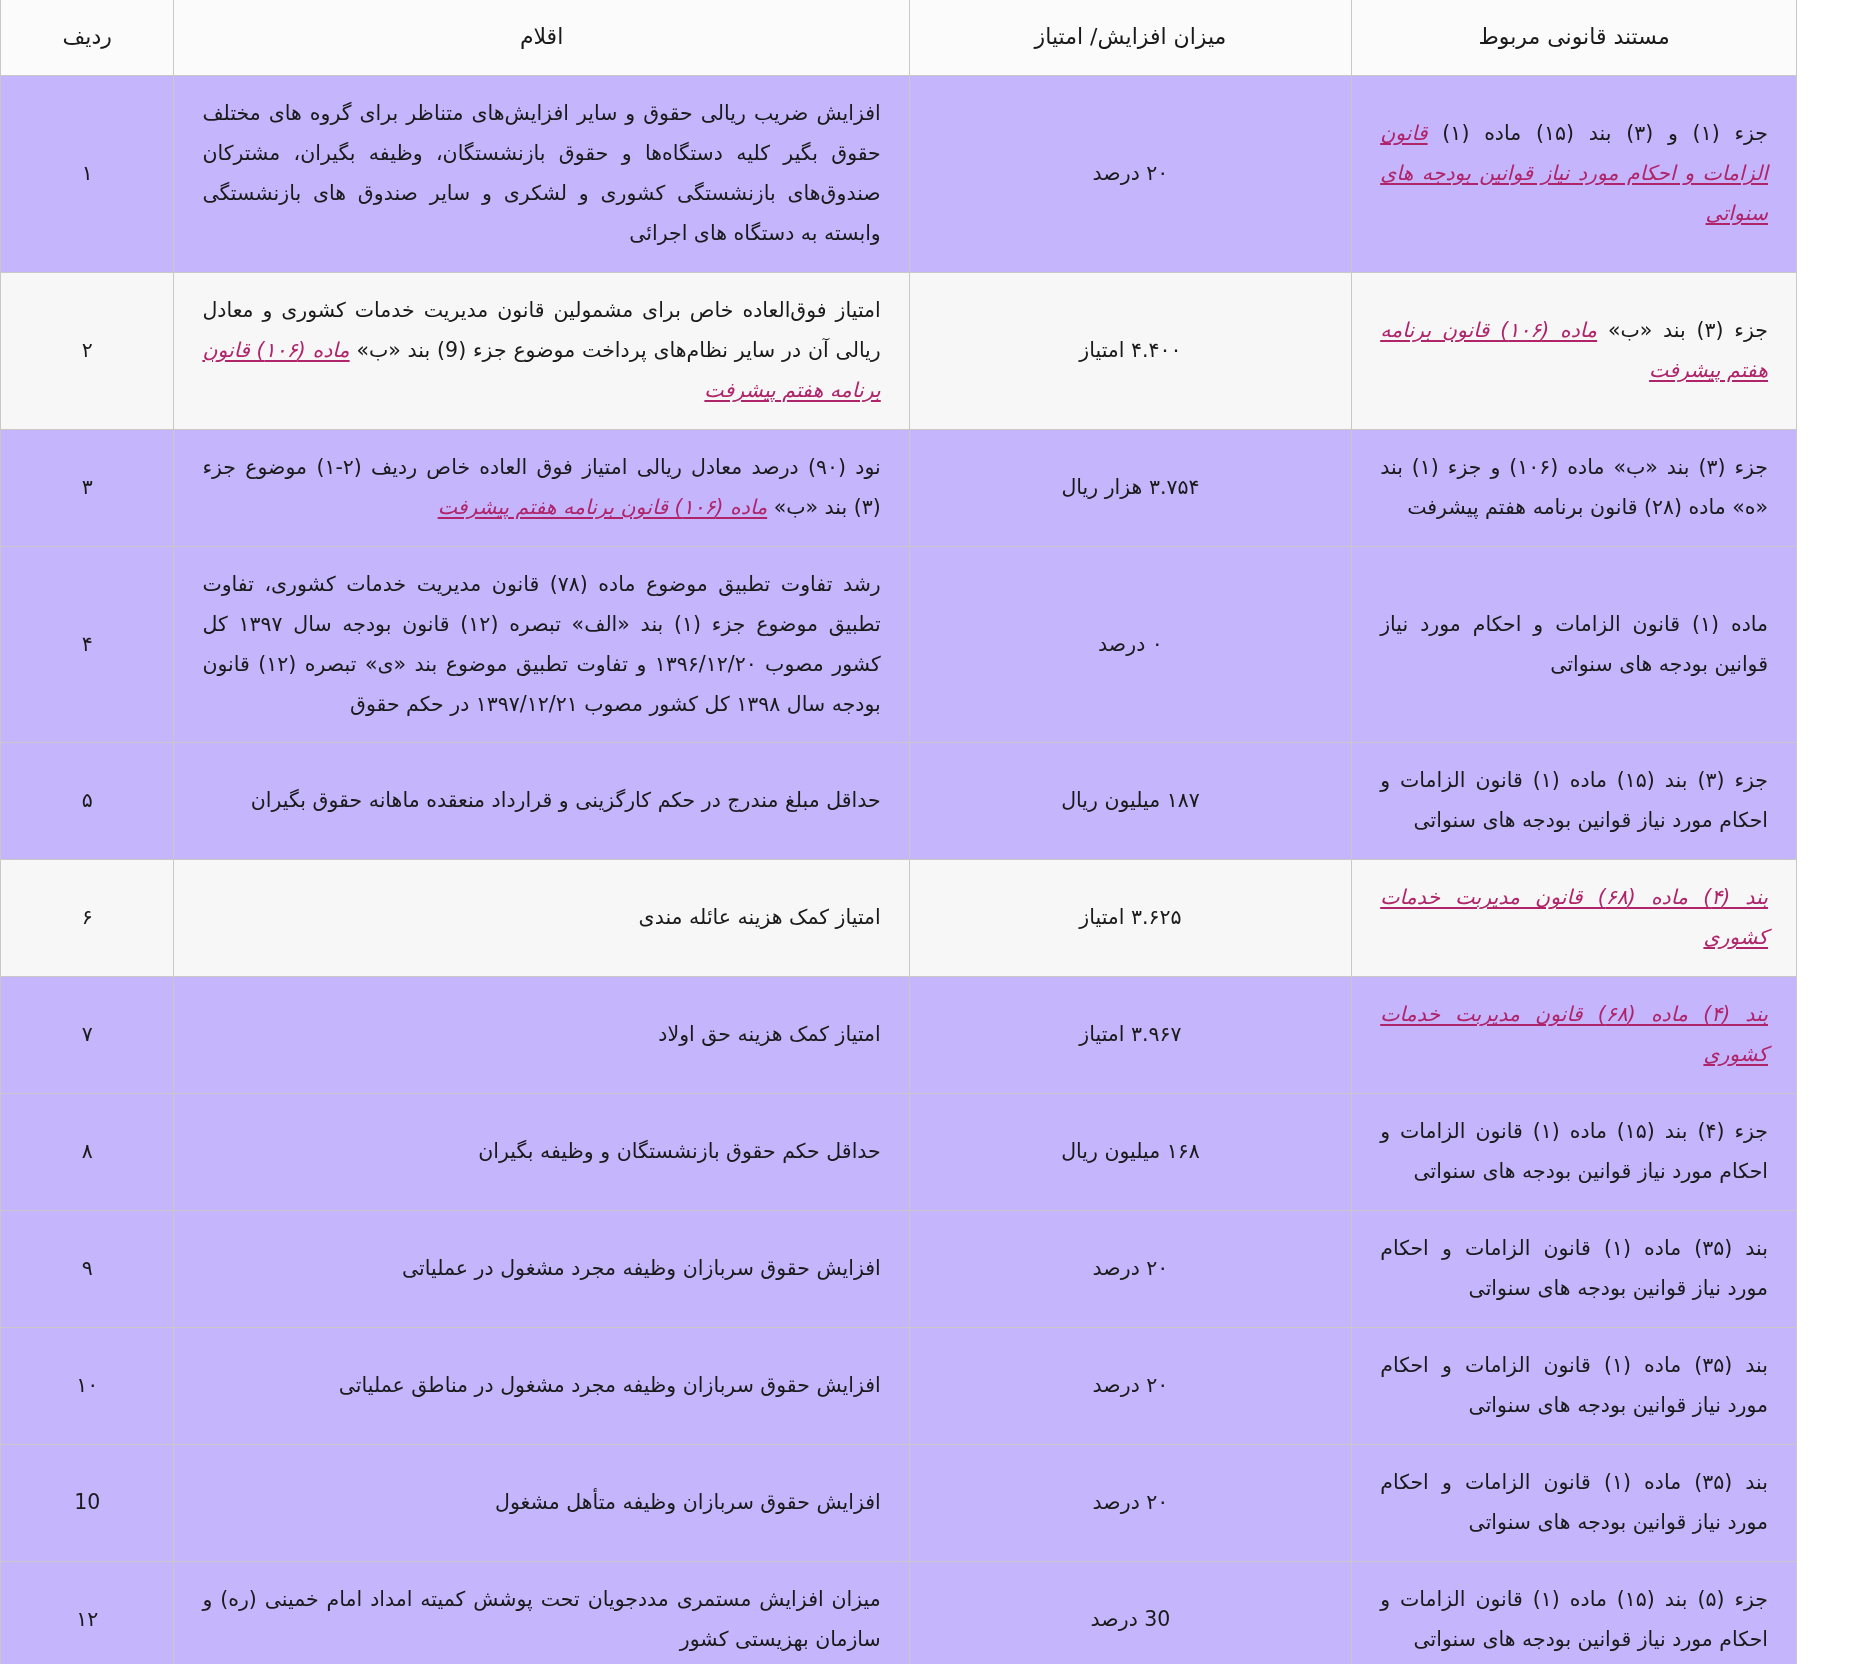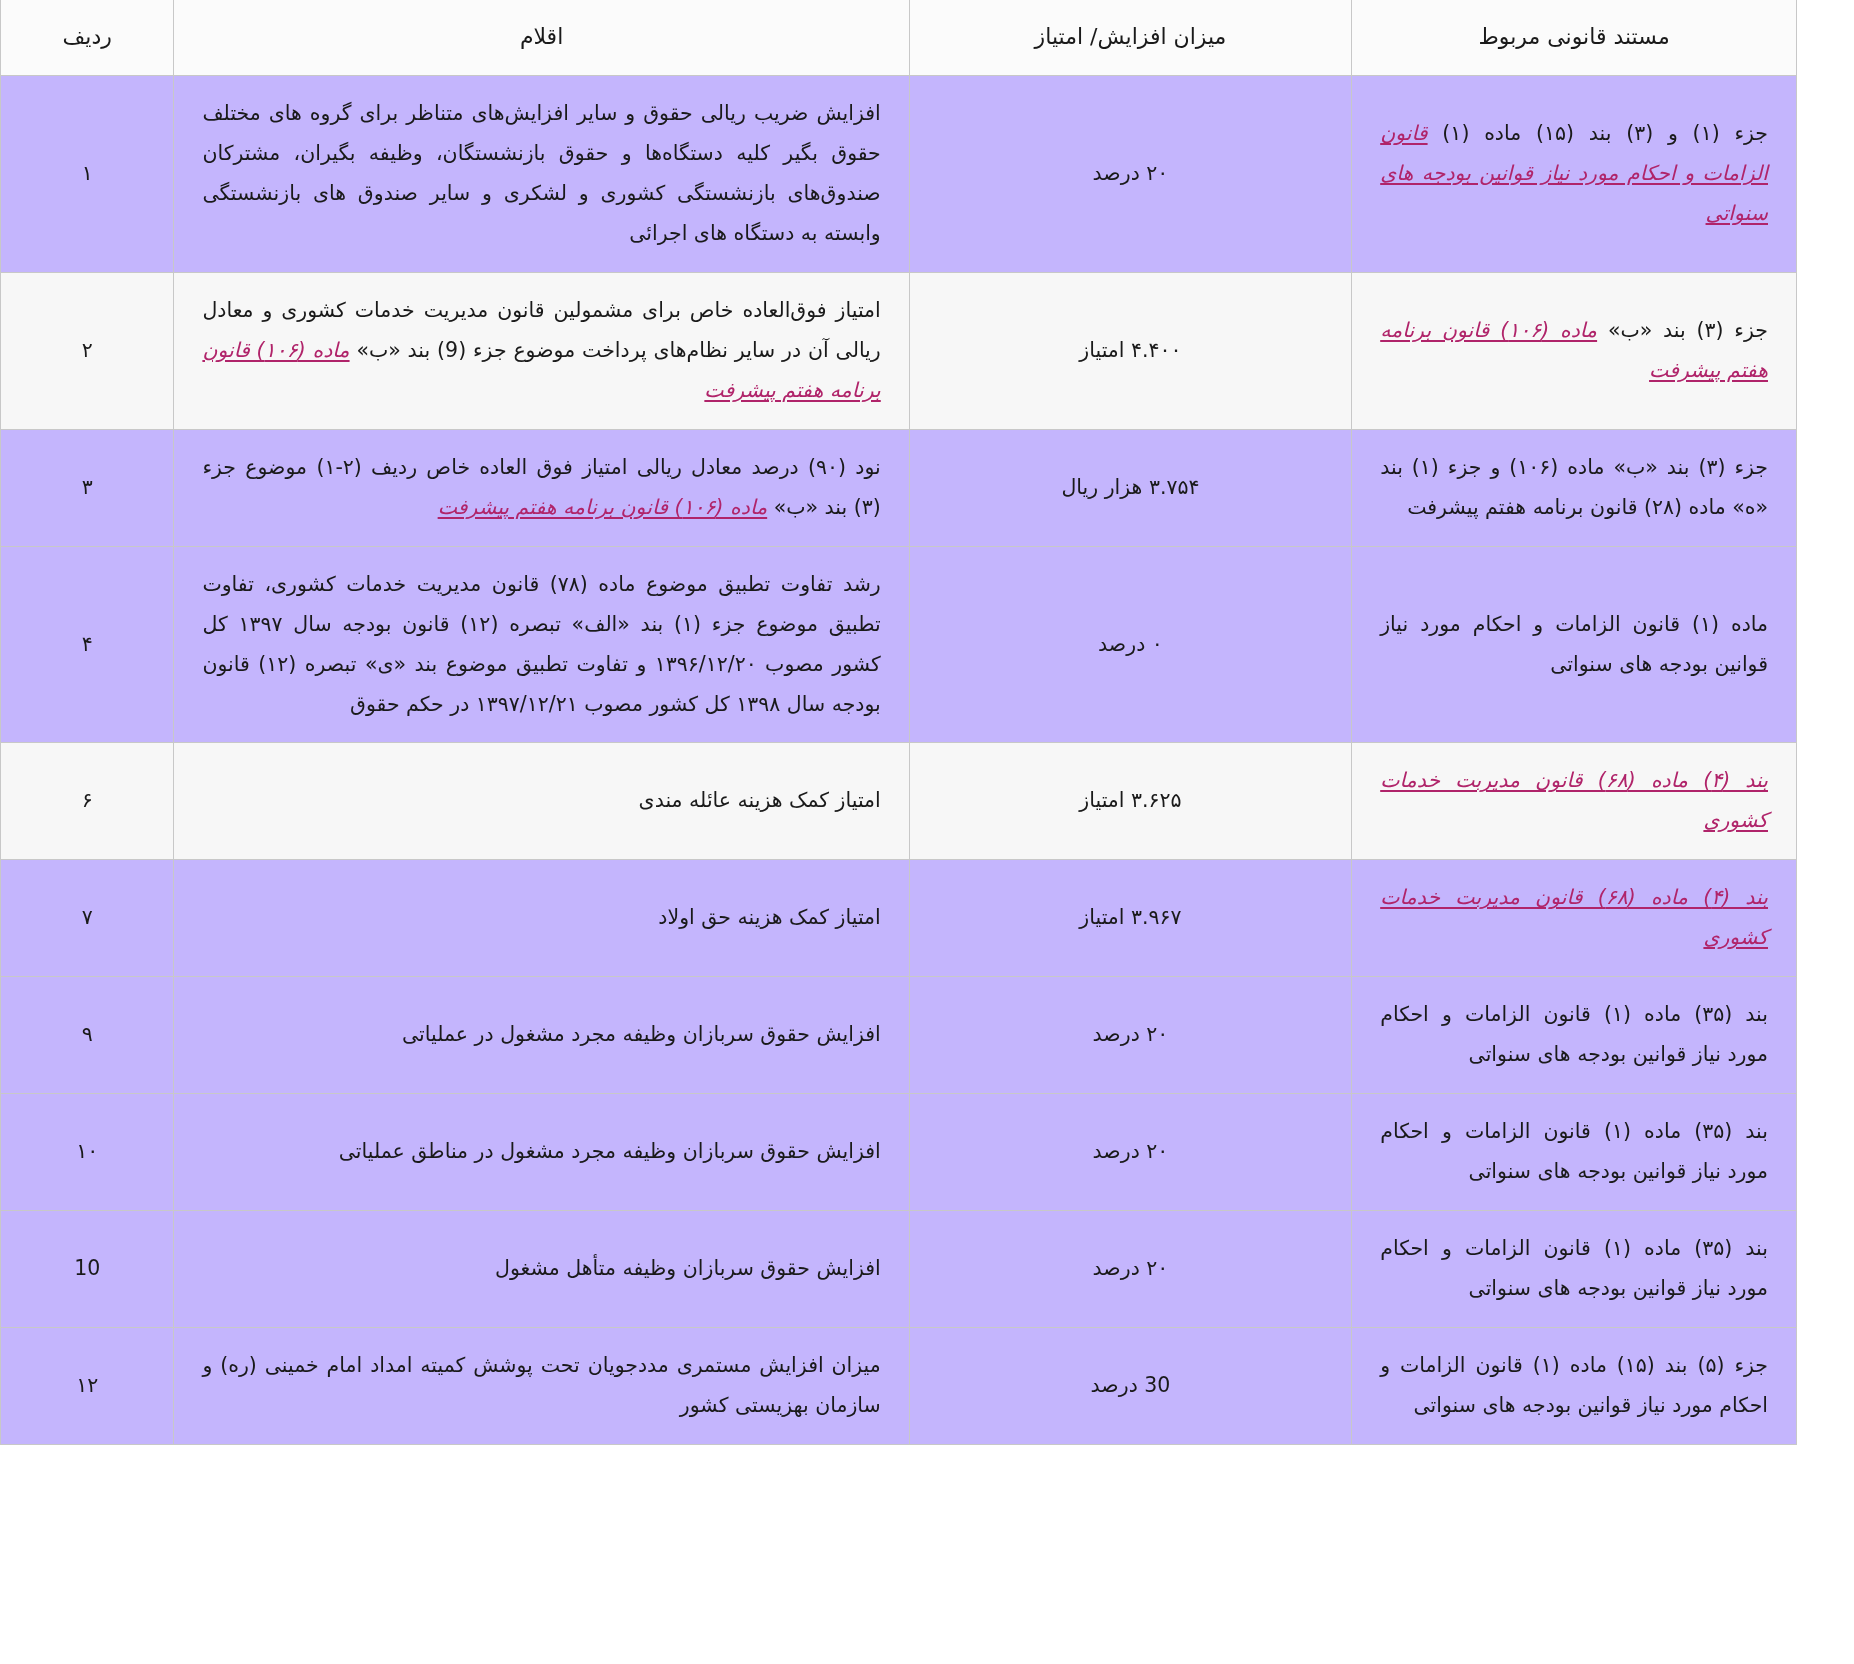--- a/index.html
+++ b/index.html
@@ -126,31 +126,43 @@
           <td class="col-mizan"><span class="nowrapnum">۳.۷۵۴ هزار ریال</span></td>
           <td class="col-aghlam"><span>نود (۹۰) درصد معادل ریالی امتیاز فوق العاده خاص ردیف (۲-۱) موضوع جزء (۳) بند «ب» </span><a class="lawlink">ماده (۱۰۶) قانون برنامه هفتم پیشرفت</a></td>
           <td class="col-radif">۳</td>
         </tr>
         <tr class="row-plain">
           <td class="col-mostanad"><span>ماده (۱) قانون الزامات و احکام مورد نیاز قوانین بودجه های سنواتی</span></td>
           <td class="col-mizan"><span class="nowrapnum">۰ درصد</span></td>
           <td class="col-aghlam"><span>رشد تفاوت تطبیق موضوع ماده (۷۸) قانون مدیریت خدمات کشوری، تفاوت تطبیق موضوع جزء (۱) بند «الف» تبصره (۱۲) قانون بودجه سال ۱۳۹۷ کل کشور مصوب ۱۳۹۶/۱۲/۲۰ و تفاوت تطبیق موضوع بند «ی» تبصره (۱۲) قانون بودجه سال ۱۳۹۸ کل کشور مصوب ۱۳۹۷/۱۲/۲۱ در حکم حقوق</span></td>
           <td class="col-radif">۴</td>
         </tr>
+        <tr class="row-plain">
+          <td class="col-mostanad"><span>جزء (۳) بند (۱۵) ماده (۱) قانون الزامات و احکام مورد نیاز قوانین بودجه های سنواتی</span></td>
+          <td class="col-mizan"><span class="nowrapnum">۱۸۷ میلیون ریال</span></td>
+          <td class="col-aghlam"><span>حداقل مبلغ مندرج در حکم کارگزینی و قرارداد منعقده ماهانه حقوق بگیران</span></td>
+          <td class="col-radif">۵</td>
+        </tr>
         <tr class="row-shaded">
           <td class="col-mostanad"><a class="lawlink">بند (۴) ماده (۶۸) قانون مدیربت خدمات کشوری</a></td>
           <td class="col-mizan"><span class="nowrapnum">۳.۶۲۵ امتیاز</span></td>
           <td class="col-aghlam"><span>امتیاز کمک هزینه عائله مندی</span></td>
           <td class="col-radif">۶</td>
         </tr>
         <tr class="row-plain">
           <td class="col-mostanad"><a class="lawlink">بند (۴) ماده (۶۸) قانون مدیربت خدمات کشوری</a></td>
           <td class="col-mizan"><span class="nowrapnum">۳.۹۶۷ امتیاز</span></td>
           <td class="col-aghlam"><span>امتیاز کمک هزینه حق اولاد</span></td>
           <td class="col-radif">۷</td>
+        </tr>
+        <tr class="row-plain">
+          <td class="col-mostanad"><span>جزء (۴) بند (۱۵) ماده (۱) قانون الزامات و احکام مورد نیاز قوانین بودجه های سنواتی</span></td>
+          <td class="col-mizan"><span class="nowrapnum">۱۶۸ میلیون ریال</span></td>
+          <td class="col-aghlam"><span>حداقل حکم حقوق بازنشستگان و وظیفه بگیران</span></td>
+          <td class="col-radif">۸</td>
         </tr>
         <tr class="row-plain">
           <td class="col-mostanad"><span>بند (۳۵) ماده (۱) قانون الزامات و احکام مورد نیاز قوانین بودجه های سنواتی</span></td>
           <td class="col-mizan"><span class="nowrapnum">۲۰ درصد</span></td>
           <td class="col-aghlam"><span>افزایش حقوق سربازان وظیفه مجرد مشغول در عملیاتی</span></td>
           <td class="col-radif">۹</td>
         </tr>
         <tr class="row-plain">
           <td class="col-mostanad"><span>بند (۳۵) ماده (۱) قانون الزامات و احکام مورد نیاز قوانین بودجه های سنواتی</span></td>
           <td class="col-mizan"><span class="nowrapnum">۲۰ درصد</span></td>

